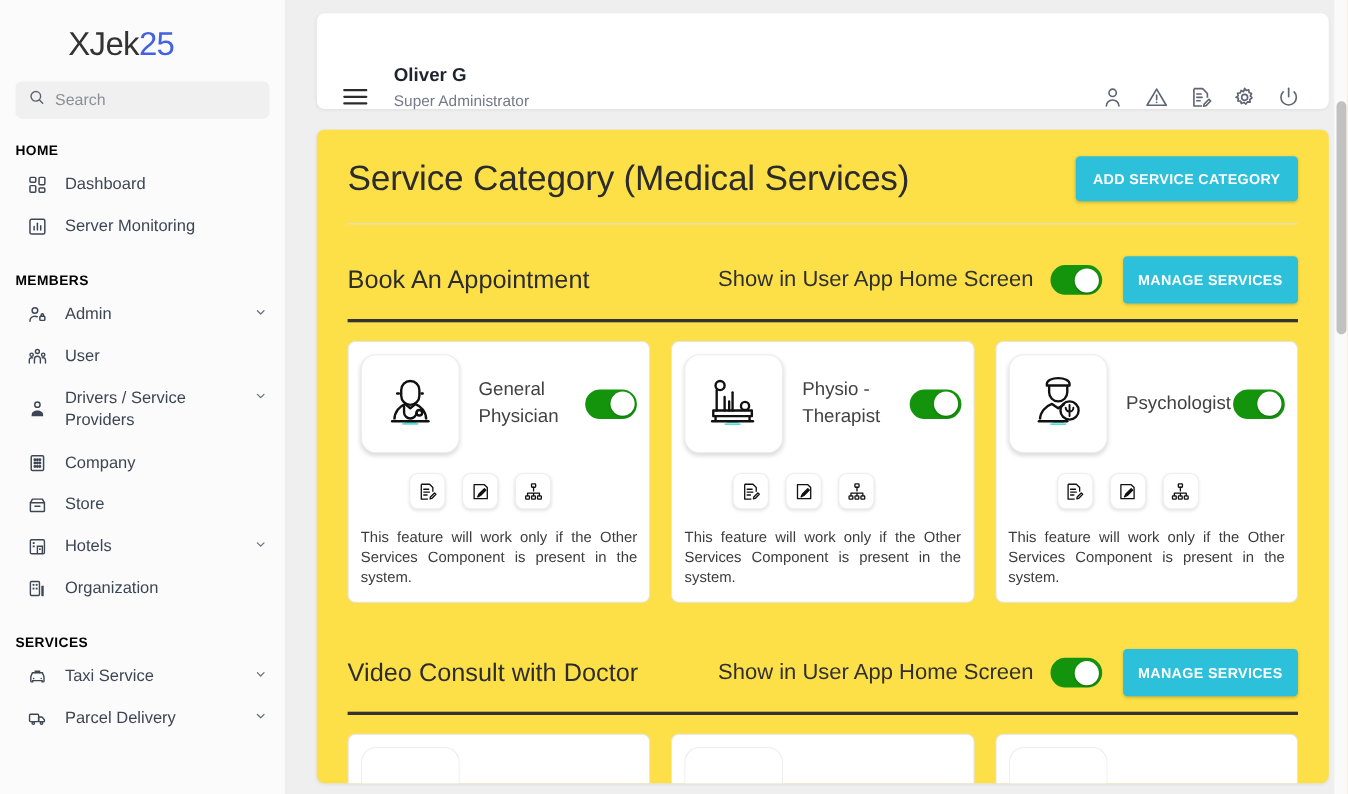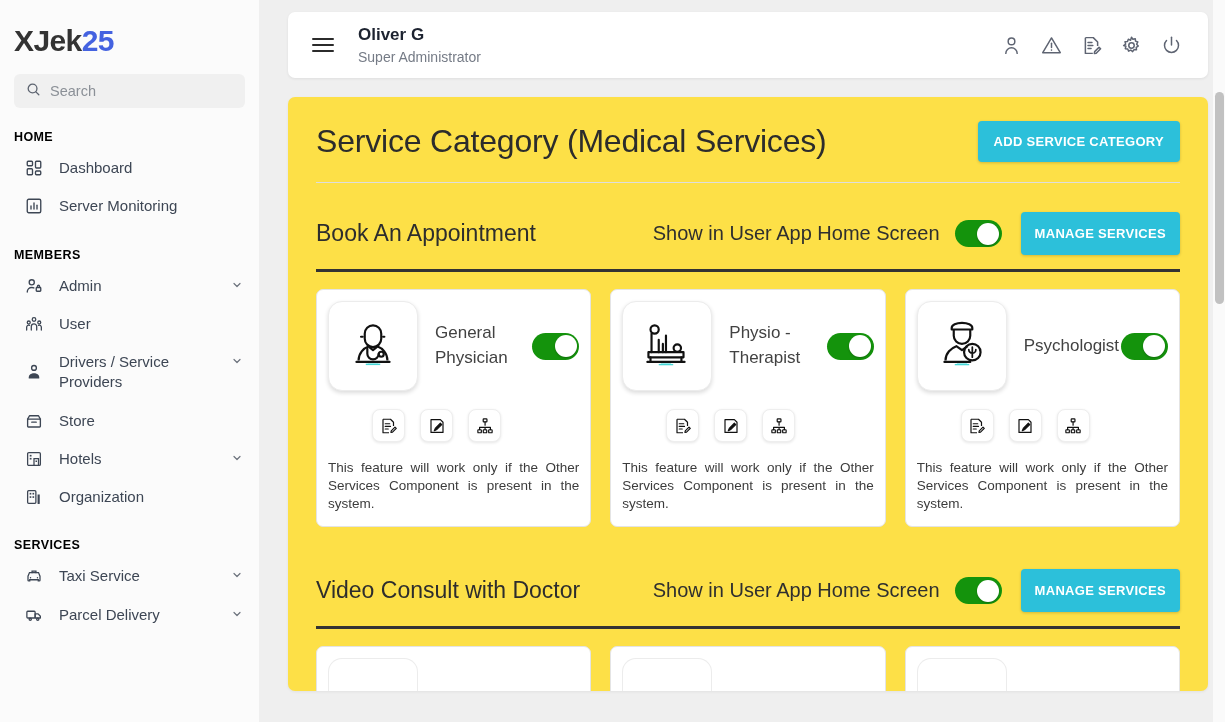--- a/index.html
+++ b/index.html
@@ -14,22 +14,22 @@
 
   
   .sidebar {
     width: 259px; height: 722px;
     background: #fbfbfb;
     flex: 0 0 259px;
     overflow: hidden;
     position: relative;
   }
   .logo {
-    font-size: 30px; font-weight: 700; letter-spacing: -0.6px;
-    padding: 26px 0 0 14px; line-height: 1;
+    font-size: 30px; font-weight: 400; letter-spacing: -0.6px;
+    padding: 26px 0 0 14px; line-height: 1; margin-left: 48px;
   }
   .logo .blue { color: #4462e0; }
   .search-wrap { padding: 18px 14px 0 14px; }
   .search-box {
     height: 34px; background: #f0f0f0; border-radius: 6px;
     display: flex; align-items: center; padding: 0 12px; gap: 9px;
   }
   .search-box input {
     border: none; background: transparent; outline: none;
     font-family: "Liberation Sans", sans-serif;
@@ -49,22 +49,22 @@
   .nav-item .ni-icon { flex: 0 0 20px; display:flex; align-items:center; justify-content:center;}
   .chev { flex: 0 0 12px; opacity: .75; }
 
   
   .main {
     flex: 1; height: 722px; position: relative;
     padding: 12px 17px 0 29px;
     overflow: hidden;
   }
   .topbar {
-    background: #fff; border-radius: 7px; height: 66px;
-    display: flex; align-items: center; padding: 0 26px 0 24px;
+    background: #fff; border-radius: 7px; height: 87px;
+    display: flex; align-items: flex-end; padding: 0 26px 0 24px;
     box-shadow: 0 1px 3px rgba(0,0,0,.07);
   }
   .hamburger { width: 22px; cursor: pointer; margin-right: 24px; }
   .hamburger span {
     display: block; height: 2px; background: #2b2b2b;
     border-radius: 2px; margin: 4px 0;
   }
   .user-name { font-size: 17px; font-weight: 700; color: #1d2330; }
   .user-role { font-size: 14px; color: #757b86; margin-top: 4px; }
   .topbar-icons { margin-left: auto; display: flex; align-items: center; gap: 19px; }
@@ -248,20 +248,37 @@
           <circle cx="12" cy="6.5" r="3.2"></circle>
             <path d="M5 20.5v-1.6c0-3.3 3.1-5.4 7-5.4s7 2.1 7 5.4v1.6z" fill="#3d4654" stroke="none"></path>
         </svg>
       </span>
       <span class="ni-label">Drivers / Service Providers</span>
       <span class="chev">
         <svg width="12" height="12" viewBox="0 0 24 24" fill="none" stroke="#3d4654" stroke-width="2.4">
             <polyline points="6 9 12 15 18 9" stroke-linecap="round" stroke-linejoin="round"></polyline>
           </svg>
       </span>
+    </div>
+    <div class="nav-item">
+      <span class="ni-icon">
+        <svg width="18" height="18" viewBox="0 0 24 24" fill="none" stroke="#3d4654" stroke-width="1.8">
+          <rect x="4.5" y="3" width="15" height="18" rx="1.6"></rect>
+          <circle cx="9" cy="8" r=".9" fill="#3d4654"></circle>
+            <circle cx="12" cy="8" r=".9" fill="#3d4654"></circle>
+            <circle cx="15" cy="8" r=".9" fill="#3d4654"></circle>
+          <circle cx="9" cy="12" r=".9" fill="#3d4654"></circle>
+            <circle cx="12" cy="12" r=".9" fill="#3d4654"></circle>
+            <circle cx="15" cy="12" r=".9" fill="#3d4654"></circle>
+          <circle cx="9" cy="16" r=".9" fill="#3d4654"></circle>
+            <circle cx="12" cy="16" r=".9" fill="#3d4654"></circle>
+            <circle cx="15" cy="16" r=".9" fill="#3d4654"></circle>
+        </svg>
+      </span>
+      <span class="ni-label">Company</span>
     </div>
     <div class="nav-item">
       <span class="ni-icon">
         <svg width="18" height="18" viewBox="0 0 24 24" fill="none" stroke="#3d4654" stroke-width="1.8">
           <path d="M3.5 9.5h17V19a1 1 0 0 1-1 1h-15a1 1 0 0 1-1-1z"></path>
           <path d="M3.5 9.5 6 5h12l2.5 4.5" stroke-linejoin="round"></path>
           <path d="M9 13.5h6" stroke-linecap="round"></path>
         </svg>
       </span>
       <span class="ni-label">Store</span>

